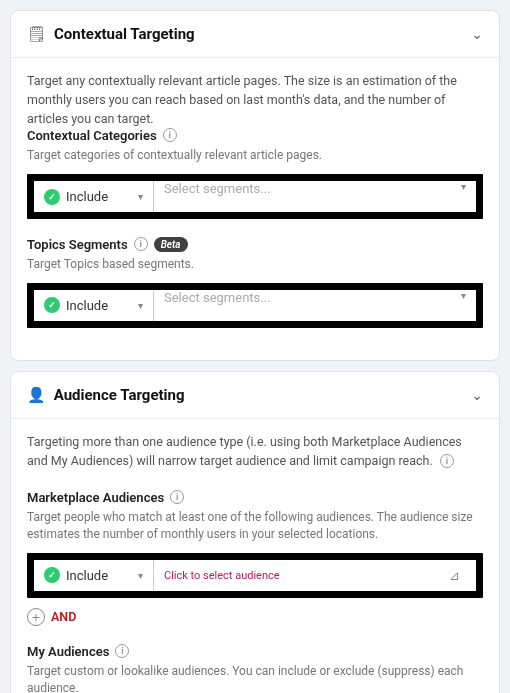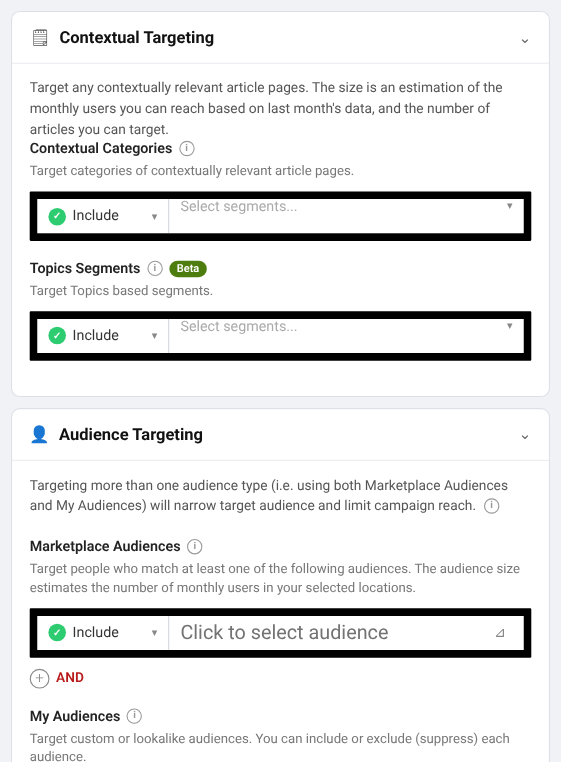--- a/index.html
+++ b/index.html
@@ -95,26 +95,27 @@
       border-radius: 50%;
       border: 1.5px solid #999;
       color: #999;
       font-size: 9px;
       font-weight: bold;
       cursor: pointer;
       flex-shrink: 0;
     }
 
     .beta-badge {
-      background: #4d7c0f;
+      background: #404040;
       color: #fff;
       font-size: 10px;
       font-weight: 600;
       padding: 2px 7px;
       border-radius: 10px;
+      font-style: italic;
     }
 
     .row-control {
       display: flex;
       border: 7px solid #000000;
       border-radius: 1px;
       overflow: hidden;
       height: 45px;
     }
 
@@ -182,22 +183,22 @@
     .audience-field {
       display: flex;
       align-items: center;
       flex: 1;
       padding: 0 10px;
       background: #fff;
       cursor: pointer;
     }
 
     .audience-placeholder {
-      font-size: 18px;
-      color: #737373;
+      font-size: 11px;
+      color: #be185d;
       flex: 1;
     }
 
     .filter-icon {
       color: #888;
       font-size: 13px;
       padding: 0 6px;
     }
 
     .and-row {

